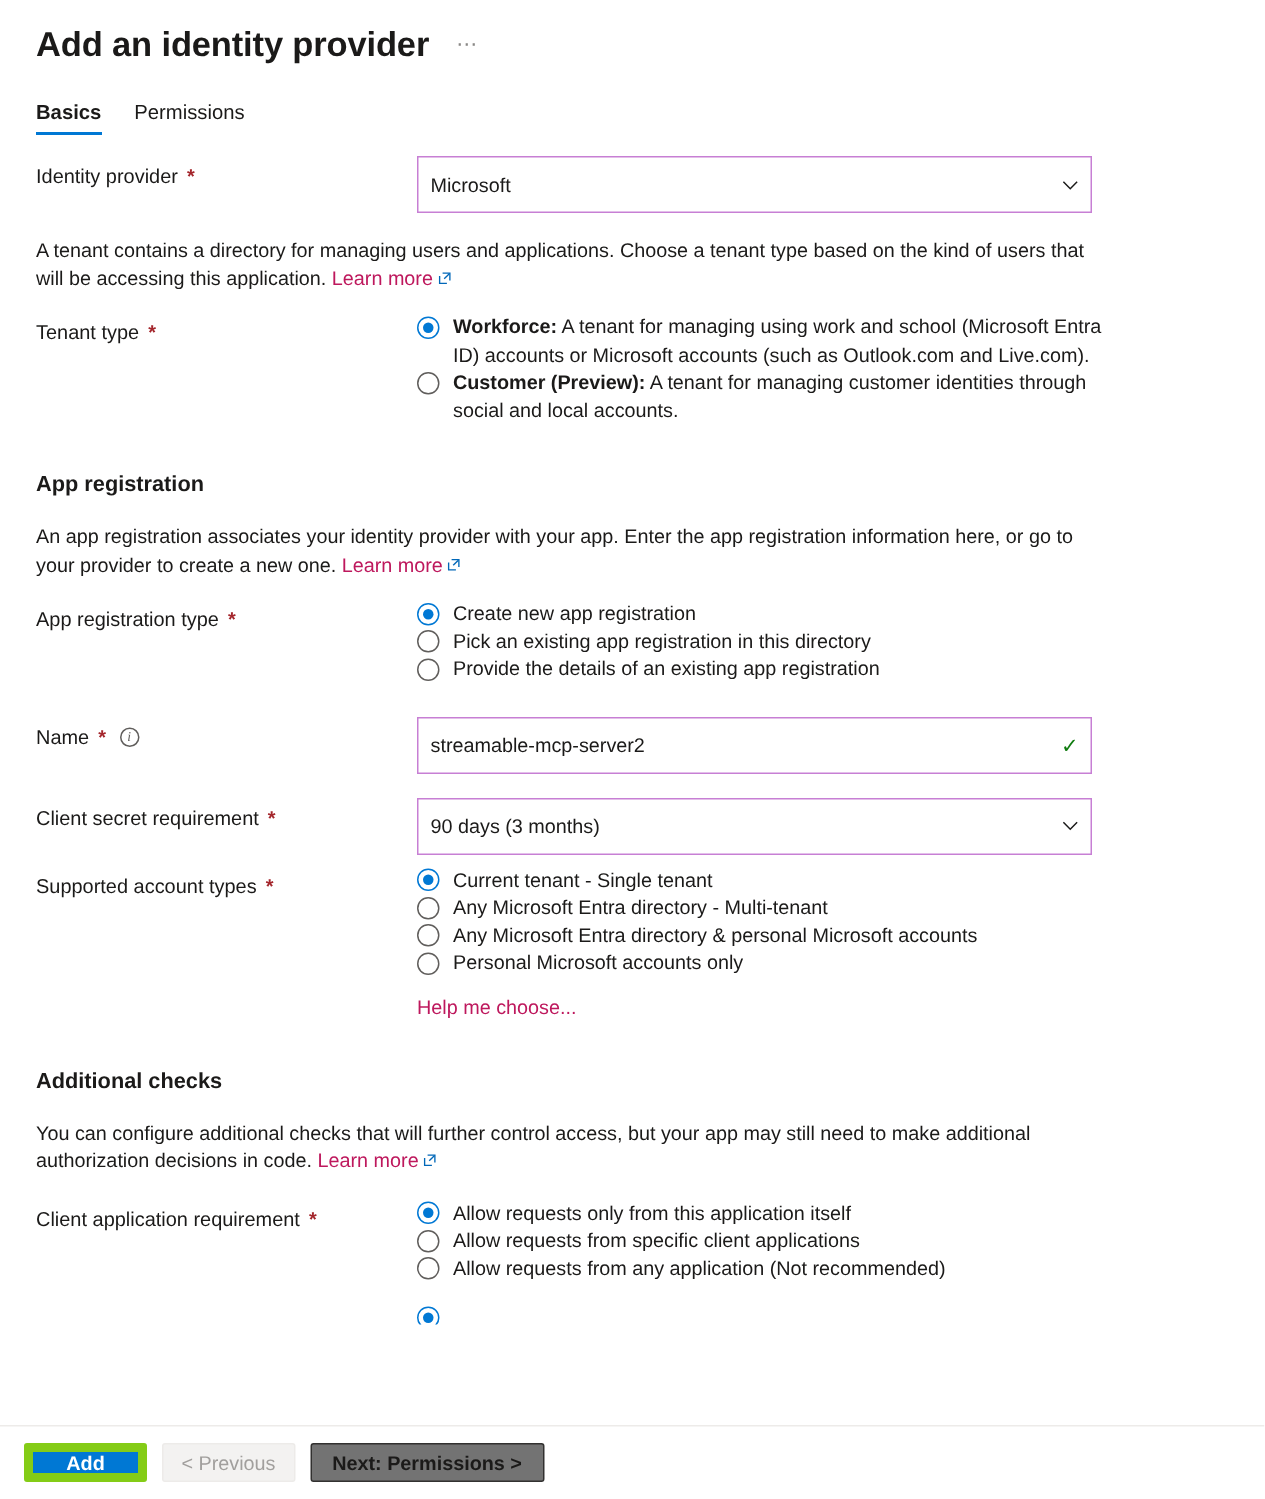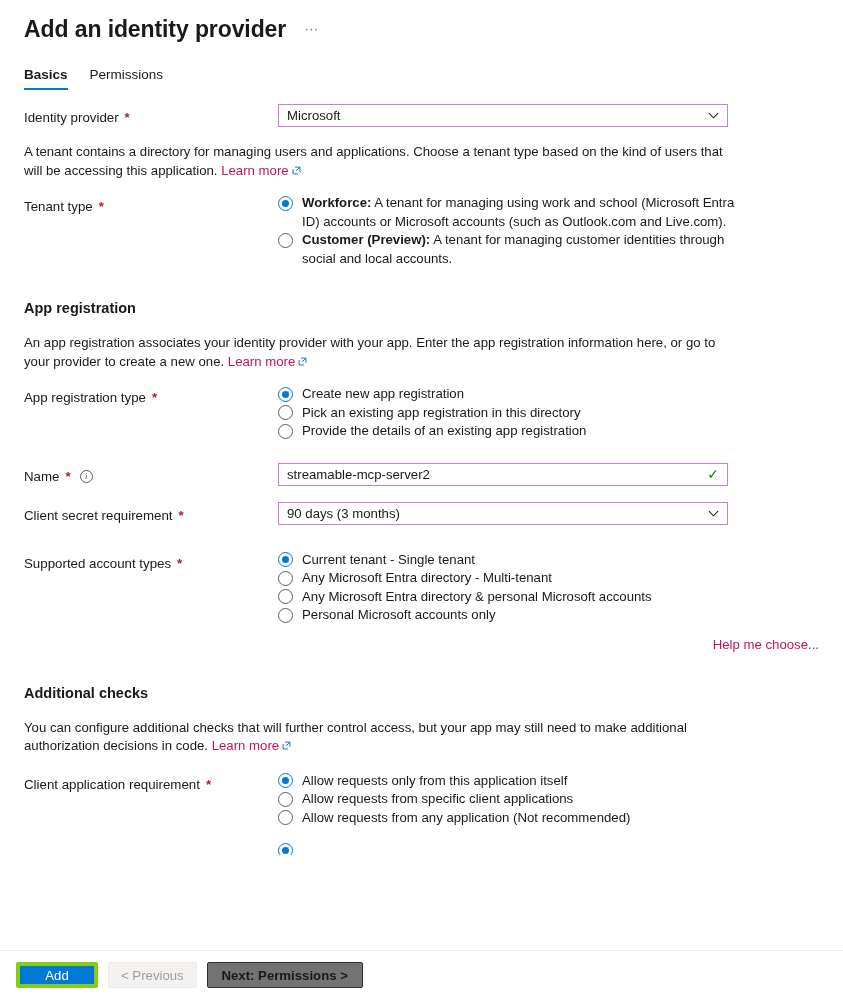--- a/index.html
+++ b/index.html
@@ -106,21 +106,21 @@
     justify-content: center;
     margin-left: 5px;
     cursor: pointer;
     font-family: "Liberation Serif", serif;
   }
 
   
   .control {
     position: relative;
     width: 450px;
-    height: 23px;
+    height: 38px;
     border: 1px solid #c77fd4;
     background: #fff;
     display: flex;
     align-items: center;
     padding: 0 8px;
     font-size: 13.2px;
     color: #1b1a19;
     cursor: pointer;
   }
   .control input {
@@ -243,23 +243,23 @@
     font-family: inherit;
     border-radius: 2px;
     cursor: pointer;
     padding: 0 12px;
     display: inline-flex;
     align-items: center;
     justify-content: center;
   }
   .btn-primary {
     background: #0078d4;
-    border: 4px solid #84cc16;
+    border: 6px solid #84cc16;
     color: #fff;
-    font-weight: normal;
+    font-weight: bold;
   }
   .btn-disabled {
     background: #f3f2f1;
     border: 1px solid #edebe9;
     color: #a19f9d;
   }
   .btn-default {
     background: #737373;
     border: 1px solid #323130;
     color: #1b1a19;
@@ -391,21 +391,21 @@
           <span class="value">90 days (3 months)</span>
           <span class="chev">
             <svg viewBox="0 0 12 12" width="11" height="11">
                 <path d="M1 3.5 L6 8.5 L11 3.5" fill="none" stroke="#1b1a19" stroke-width="1.1"></path>
               </svg>
           </span>
         </div>
       </div>
     </div>
 
-    <div class="row" style="margin-top:26px;text-align:right;">
+    <div class="row" style="margin-top:8px;">
       <div class="row-label top">
         <span>Supported account types</span>
         <span class="req">*</span>
       </div>
       <div class="row-field">
         <div class="radio-group">
           <div class="radio-item selected">
             <span class="radio-dot"></span>
             <span class="radio-text">Current tenant - Single tenant</span>
           </div>

